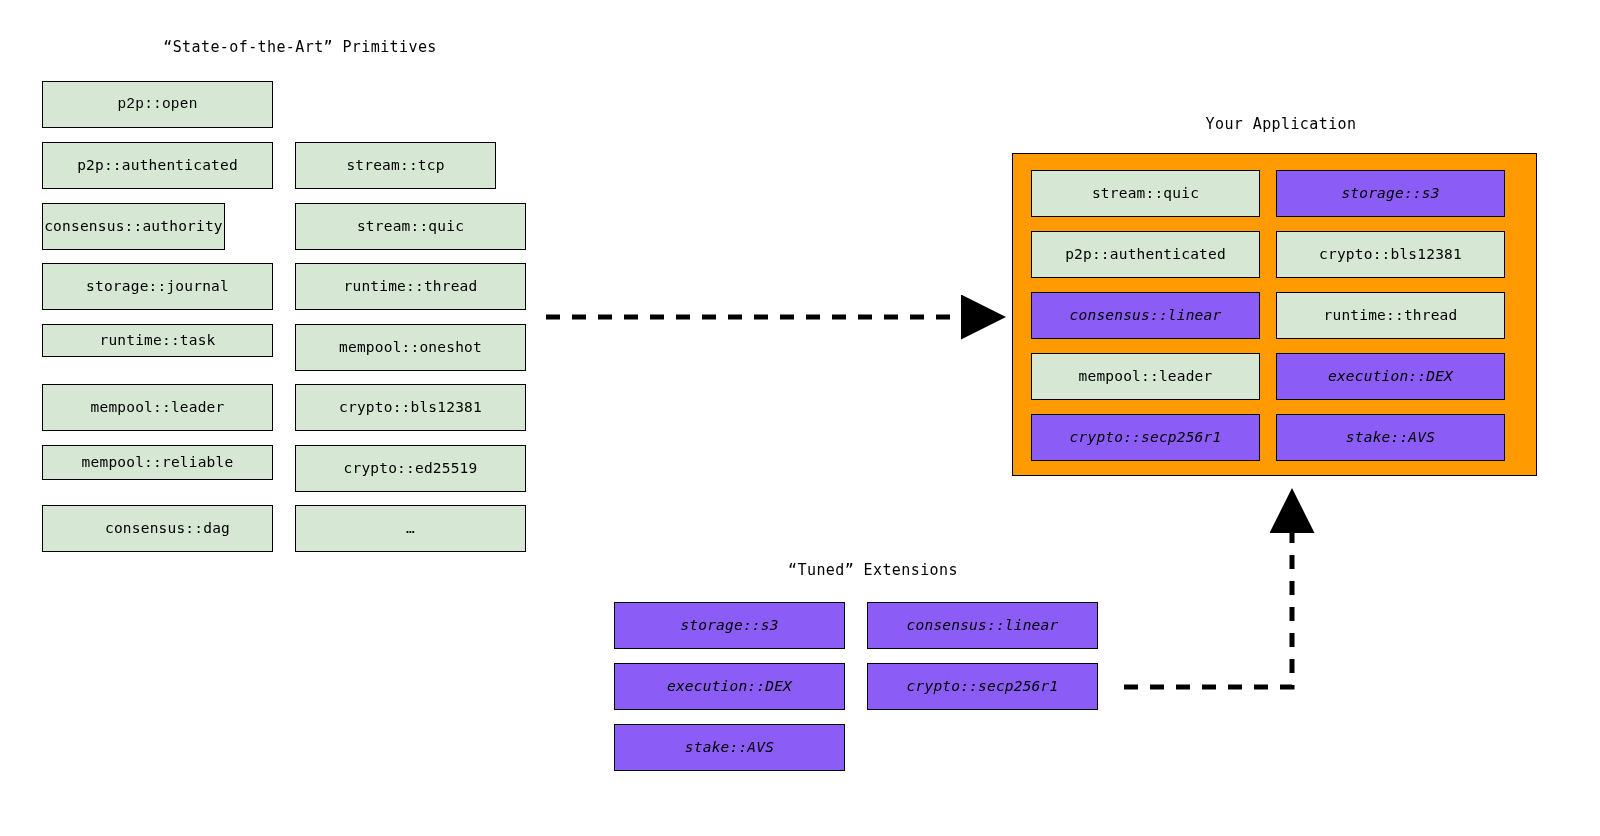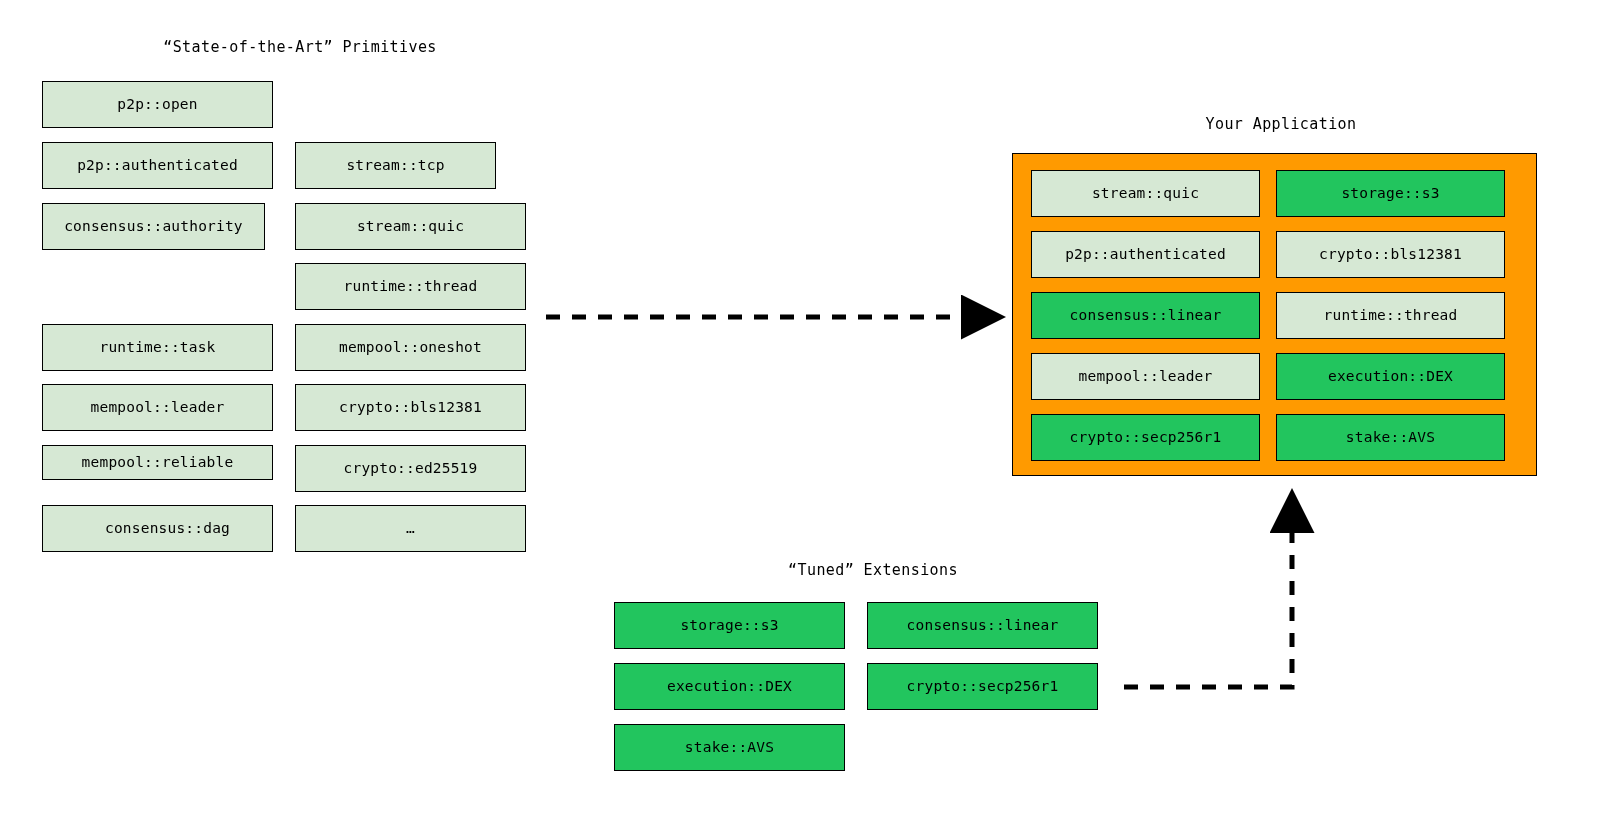--- a/index.html
+++ b/index.html
@@ -43,21 +43,21 @@
     align-items: center;
     justify-content: center;
     font-family: "DejaVu Sans Mono", "Liberation Mono", monospace;
     font-size: 14.5px;
     letter-spacing: 0.2px;
     color: #000000;
     white-space: nowrap;
     line-height: 1;
   }
   .node.green  { background: #d6e8d4; }
-  .node.pink   { background: #22c55e; }
+  .node.pink   { background: #8b5cf6; font-style: italic; }
 
   
   .app-panel {
     position: absolute;
     box-sizing: border-box;
     background: #ff9a00;
     border: 1.6px solid #000000;
   }
 
   
@@ -89,24 +89,25 @@
       <line x1="546" y1="317" x2="966" y2="317" stroke="#000000" stroke-width="5" stroke-dasharray="14,12" marker-end="url(#arrowhead-right)"></line>
     </g>
 
     <g>
       <polyline points="1124,687 1292,687 1292,528" fill="none" stroke="#000000" stroke-width="5" stroke-dasharray="14,12" marker-end="url(#arrowhead-up)"></polyline>
     </g>
   </svg>
 
   <div class="group-title" style="left:284px; top:38px;">“State-of-the-Art” Primitives</div>
 
-  <div class="node green" style="left:42px;  top:81px;  width:231px; height:47px;">p2p::open</div>
+  <div class="node green" style="left:42px;  top:81px;  width:231px; height:47px;font-family:Liberation Mono, monospace;">p2p::open</div>
   <div class="node green" style="left:42px;  top:142px; width:231px; height:47px;">p2p::authenticated</div>
-  <div class="node green" style="left:42px;  top:203px; width:223px; height:47px;">consensus::authority</div>
-  <div class="node green" style="left:42px;  top:324px; width:231px; height:47px;">runtime::task</div>
+  <div class="node green" style="left:42px;  top:203px; width:183px; height:47px;">consensus::authority</div>
+  <div class="node green" style="left:42px;  top:263px; width:231px; height:47px;">storage::journal</div>
+  <div class="node green" style="left:42px;  top:324px; width:231px; height:33px;">runtime::task</div>
   <div class="node green" style="left:42px;  top:384px; width:231px; height:47px;">mempool::leader</div>
   <div class="node green" style="left:42px;  top:445px; width:231px; height:35px;">mempool::reliable</div>
   <div class="node green" style="left:42px;  top:505px; width:231px; height:47px;padding-left:20px;">consensus::dag</div>
 
   <div class="node green" style="left:295px; top:142px; width:201px; height:47px;">stream::tcp</div>
   <div class="node green" style="left:295px; top:203px; width:231px; height:47px;">stream::quic</div>
   <div class="node green" style="left:295px; top:263px; width:231px; height:47px;">runtime::thread</div>
   <div class="node green" style="left:295px; top:324px; width:231px; height:47px;">mempool::oneshot</div>
   <div class="node green" style="left:295px; top:384px; width:231px; height:47px;">crypto::bls12381</div>
   <div class="node green" style="left:295px; top:445px; width:231px; height:47px;">crypto::ed25519</div>

